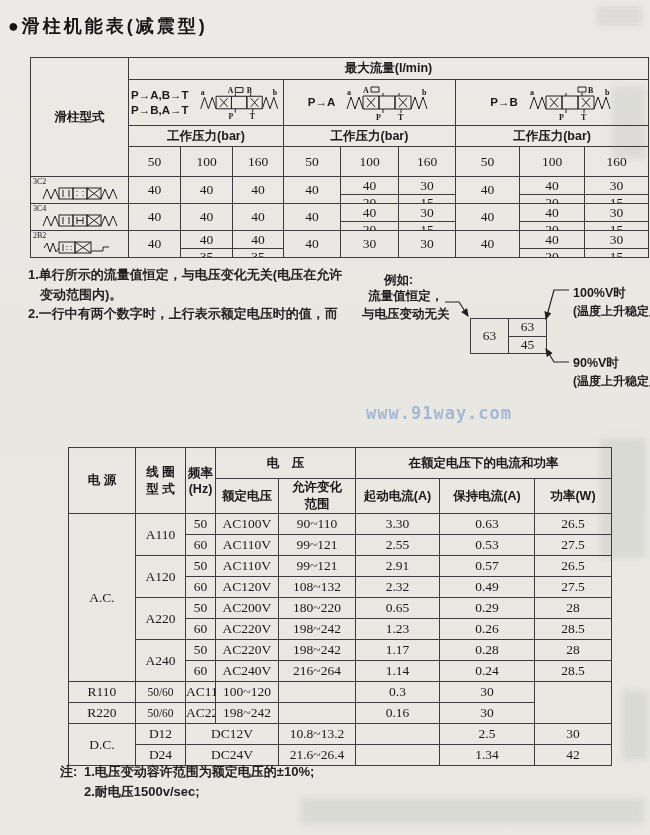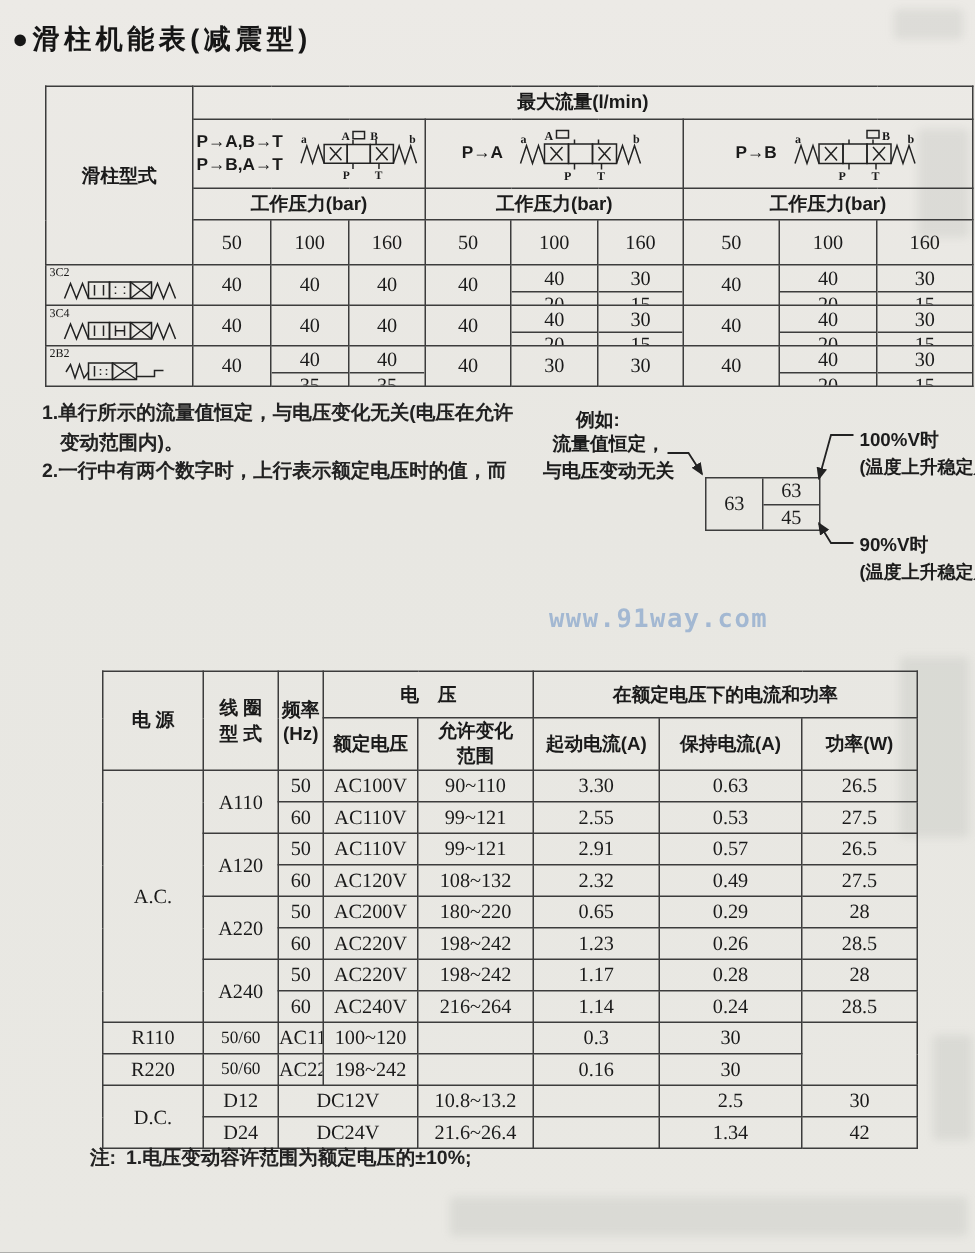--- a/index.html
+++ b/index.html
@@ -506,16 +506,20 @@
 </tbody>
     </table>
 
 <div id="coil-notes" class="note-block">
   <div class="row">
     <span class="prefix">注:</span>
     <span>1.电压变动容许范围为额定电压的±10%;</span>
   </div>
   <div class="row">
         <span class="prefix"></span>
+        <span>2.耐电压1500v/sec;</span>
       </div>
+  <div class="row">
+        <span class="prefix"></span>
+      </div>
 </div>
 
 </div>
 
 </body></html>

